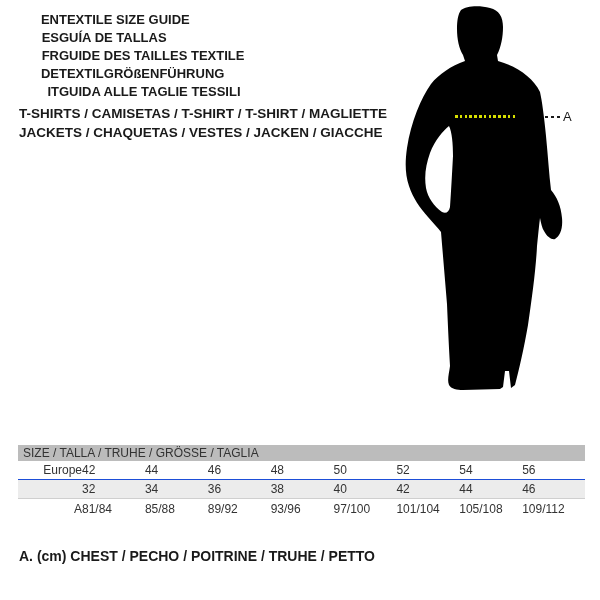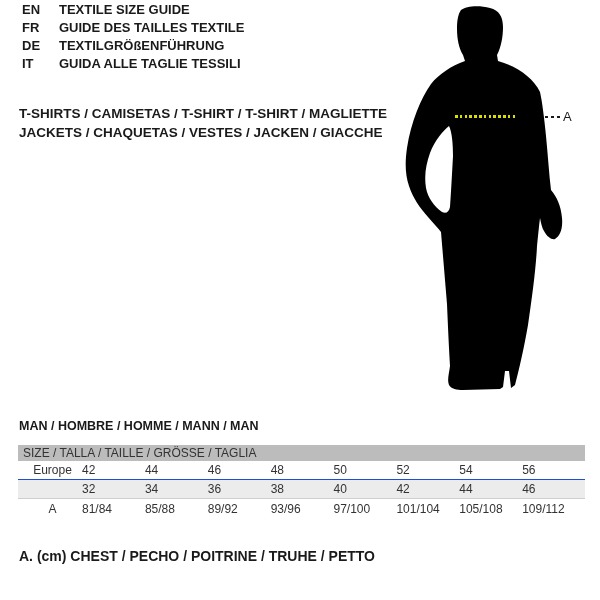--- a/index.html
+++ b/index.html
@@ -1,21 +1,21 @@
 <!DOCTYPE html>
 <html><head>
 <meta charset="utf-8">
 <style>
   html,body { margin:0; padding:0; background:#fff; }
   .canvas {
     position:relative; width:600px; height:600px; background:#ffffff;
     font-family:"Liberation Sans", sans-serif; color:#1a1a1a; overflow:hidden;
   }
   
-  .lang-block { position:absolute; left:22px; top:1px; font-size:13px; font-weight:700; }
+  .lang-block { position:absolute; left:22px; top:11px; font-size:13px; font-weight:700;text-align:right; }
   .lang-row { display:flex; height:18px; line-height:18px; }
   .lang-code { width:37px; }
   
   .garments { position:absolute; left:19px; top:104px; font-size:13.5px; font-weight:700; line-height:19px; }
   
   .silhouette { position:absolute; left:403px; top:4px; width:162px; height:388px; }
   .dash-on-body {
     position:absolute; left:455px; top:115px; width:61px; height:3px;
     background:repeating-linear-gradient(90deg, #d6df00 0 2.6px, rgba(0,0,0,0) 2.6px 4.8px);
   }
@@ -30,38 +30,42 @@
   .table-wrap { position:absolute; left:18px; top:445px; width:567px; }
   .table-header {
     background:#bcbcbc; height:16px; line-height:16px; padding-left:5px;
     font-size:12px; color:#333333;
   }
   table.sizes { width:100%; border-collapse:collapse; table-layout:fixed; }
   table.sizes td {
     height:18px; padding:0; font-size:12px; color:#333333;
     white-space:nowrap;
   }
-  table.sizes td.row-label { text-align:center; padding-left:5px; }
+  table.sizes td.row-label { text-align:right; padding-left:5px; }
   table.sizes col.label-col { width:64px; }
   tr.row-alt { background:#ececec; }
   tr.row-alt2 { background:#ececec; }
   tr.row-alt2 td { border-top:1px solid #1d4ed8; }
   tr.row-last td { border-top:1px solid #cfcfcf; height:19px; }
   
   .footnote { position:absolute; left:19px; top:548px; font-size:14px; font-weight:700; }
 </style>
 </head>
 <body>
 
 <div class="canvas">
 
   <div class="lang-block">
     <div class="lang-row">
       <span class="lang-code">EN</span>
       <span>TEXTILE SIZE GUIDE</span>
+    </div>
+    <div class="lang-row">
+      <span class="lang-code">ES</span>
+      <span>GUÍA DE TALLAS</span>
     </div>
     <div class="lang-row">
       <span class="lang-code">FR</span>
       <span>GUIDE DES TAILLES TEXTILE</span>
     </div>
     <div class="lang-row">
       <span class="lang-code">DE</span>
       <span>TEXTILGRÖßENFÜHRUNG</span>
     </div>
     <div class="lang-row">
@@ -118,24 +122,23 @@
       C43,210 46,208 47,203
       C48,188 49,170 50,152
       C50,140 49,128 46,122
       Z"></path>
   </svg>
 
   <div class="dash-on-body"></div>
   <div class="dash-outside"></div>
   <div class="measure-a">A</div>
 
-  <div class="section-title">MAN / HOMBRE / HOMME / MANN / MAN</div>
 
   <div class="table-wrap">
-    <div class="table-header">SIZE / TALLA / TAILLE / GRÖSSE / TAGLIA</div>
+    <div class="table-header">SIZE / TALLA / TRUHE / GRÖSSE / TAGLIA</div>
     <table class="sizes">
       <colgroup>
         <col class="label-col">
           <col>
           <col>
           <col>
           <col>
           <col>
           <col>
           <col>

